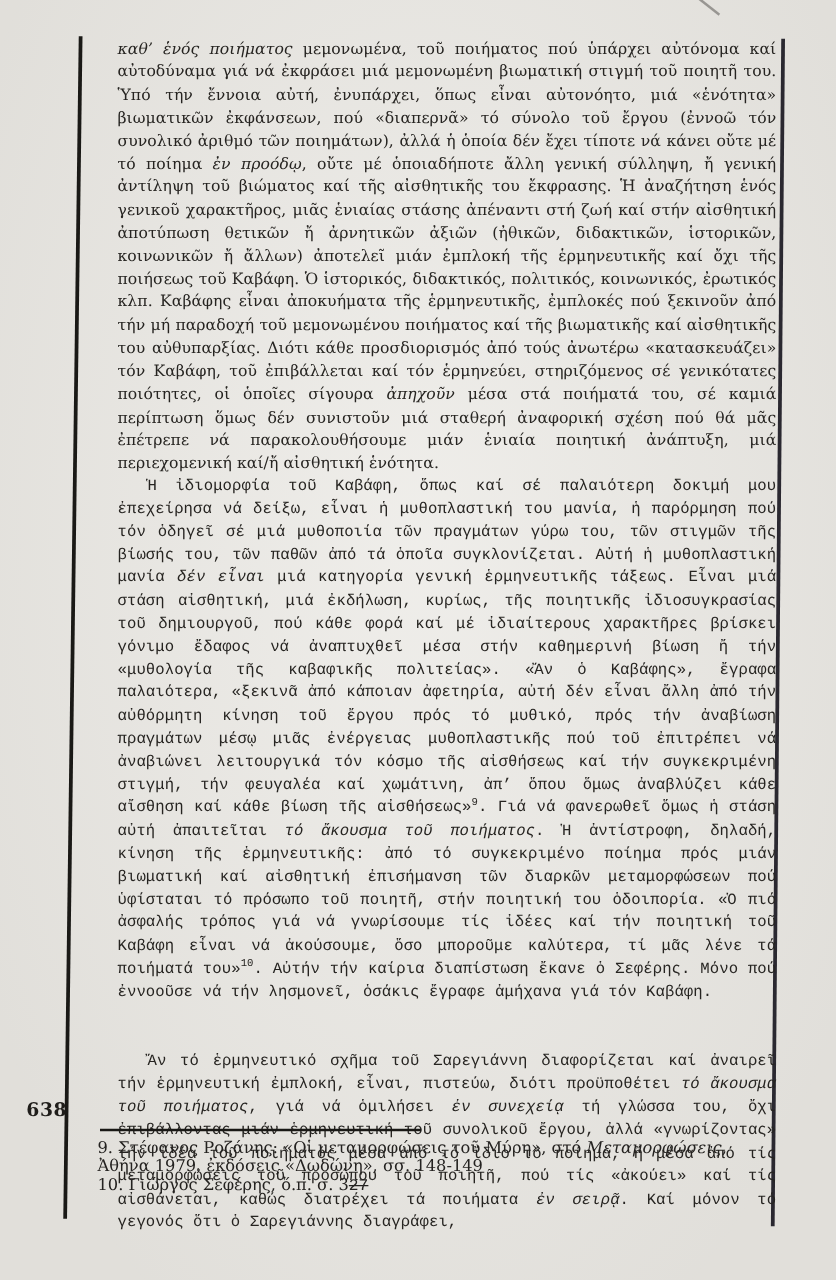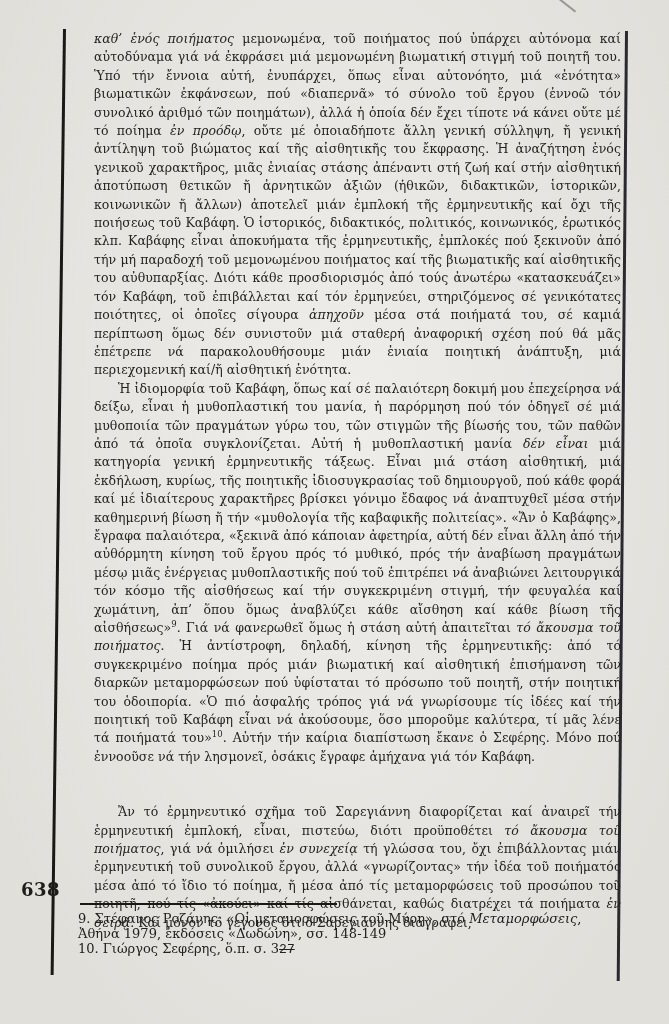--- a/index.html
+++ b/index.html
@@ -38,28 +38,28 @@
     transform:rotate(38deg);
   }
   .text-column{
     position:absolute;left:77px;top:30px;width:527px;
     font-size:12.5px;line-height:18.4px;
     text-align:justify;
     letter-spacing:0.05px;
     margin-left:17px;
   }
   .para{margin:0;}
-  .para.indent{text-indent:24px;}
+  .para.indent{text-indent:24px;font-family:Liberation Mono, monospace;}
   .para.gap{margin-top:37px;}
   .i{font-style:italic;}
   .strike{text-decoration:line-through;font-family:Liberation Mono, monospace;}
   sup{font-size:8.5px;line-height:0;vertical-align:super;letter-spacing:0;}
   .page-number{
     position:absolute;left:21px;top:879px;
-    font-size:18px;font-weight:bold;color:#1f1d1a;
+    font-size:15px;font-weight:bold;color:#1f1d1a;
     letter-spacing:0.5px;
   }
   .fn-sep{
     position:absolute;left:80px;top:903px;width:257px;height:2px;
     background:#191815;
   }
   .footnotes{
     position:absolute;left:78px;top:911px;width:528px;
     font-size:13px;line-height:15.2px;
     text-align:left;color:#242220;

